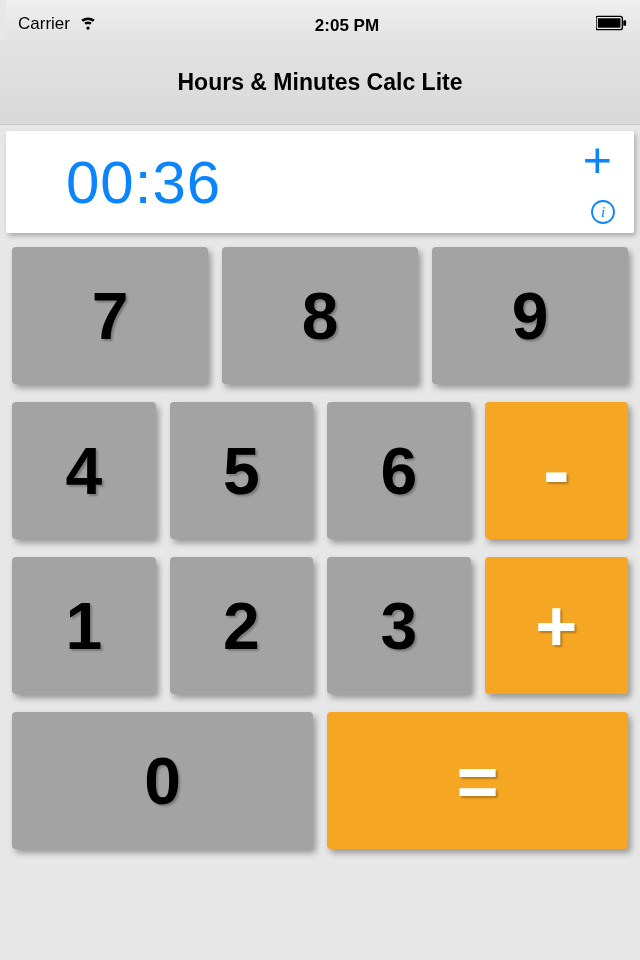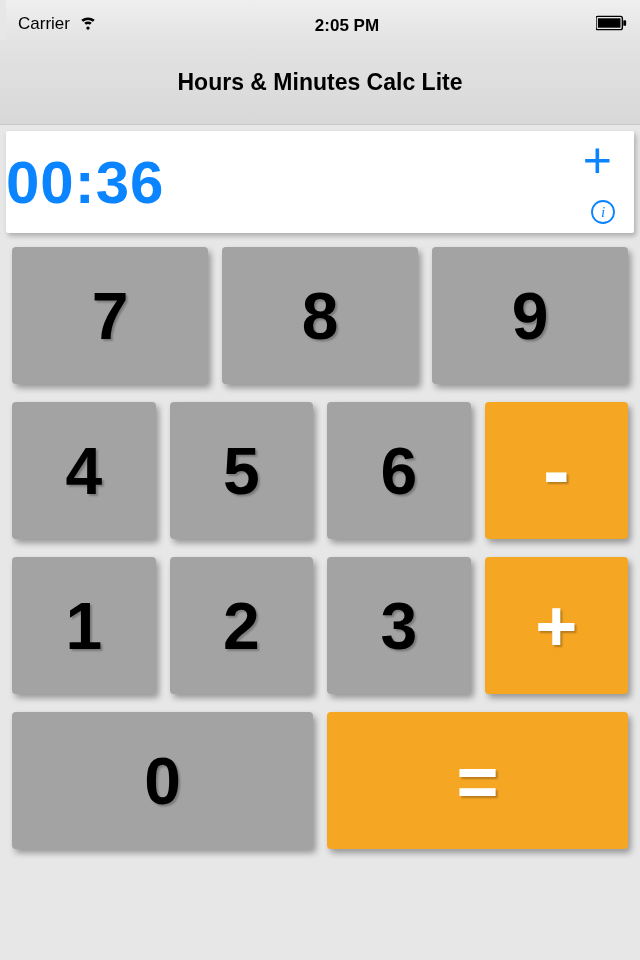--- a/index.html
+++ b/index.html
@@ -44,21 +44,22 @@
       background: #fff;
       border-radius: 2px;
       box-shadow: 2px 3px 5px rgba(0,0,0,0.25);
       position: relative;
       display: flex;
       align-items: center;
     }
     .display-value {
       color: #0a84ff;
       font-size: 60px;
-      font-weight: 700;
+      font-weight: 400;
+      padding-left: 60px;
       letter-spacing: 1px;
     }
     .display-op {
       position: absolute;
       right: 22px;
       top: 4px;
       color: #0a84ff;
       font-size: 50px;
       font-weight: 300;
       line-height: 1;

